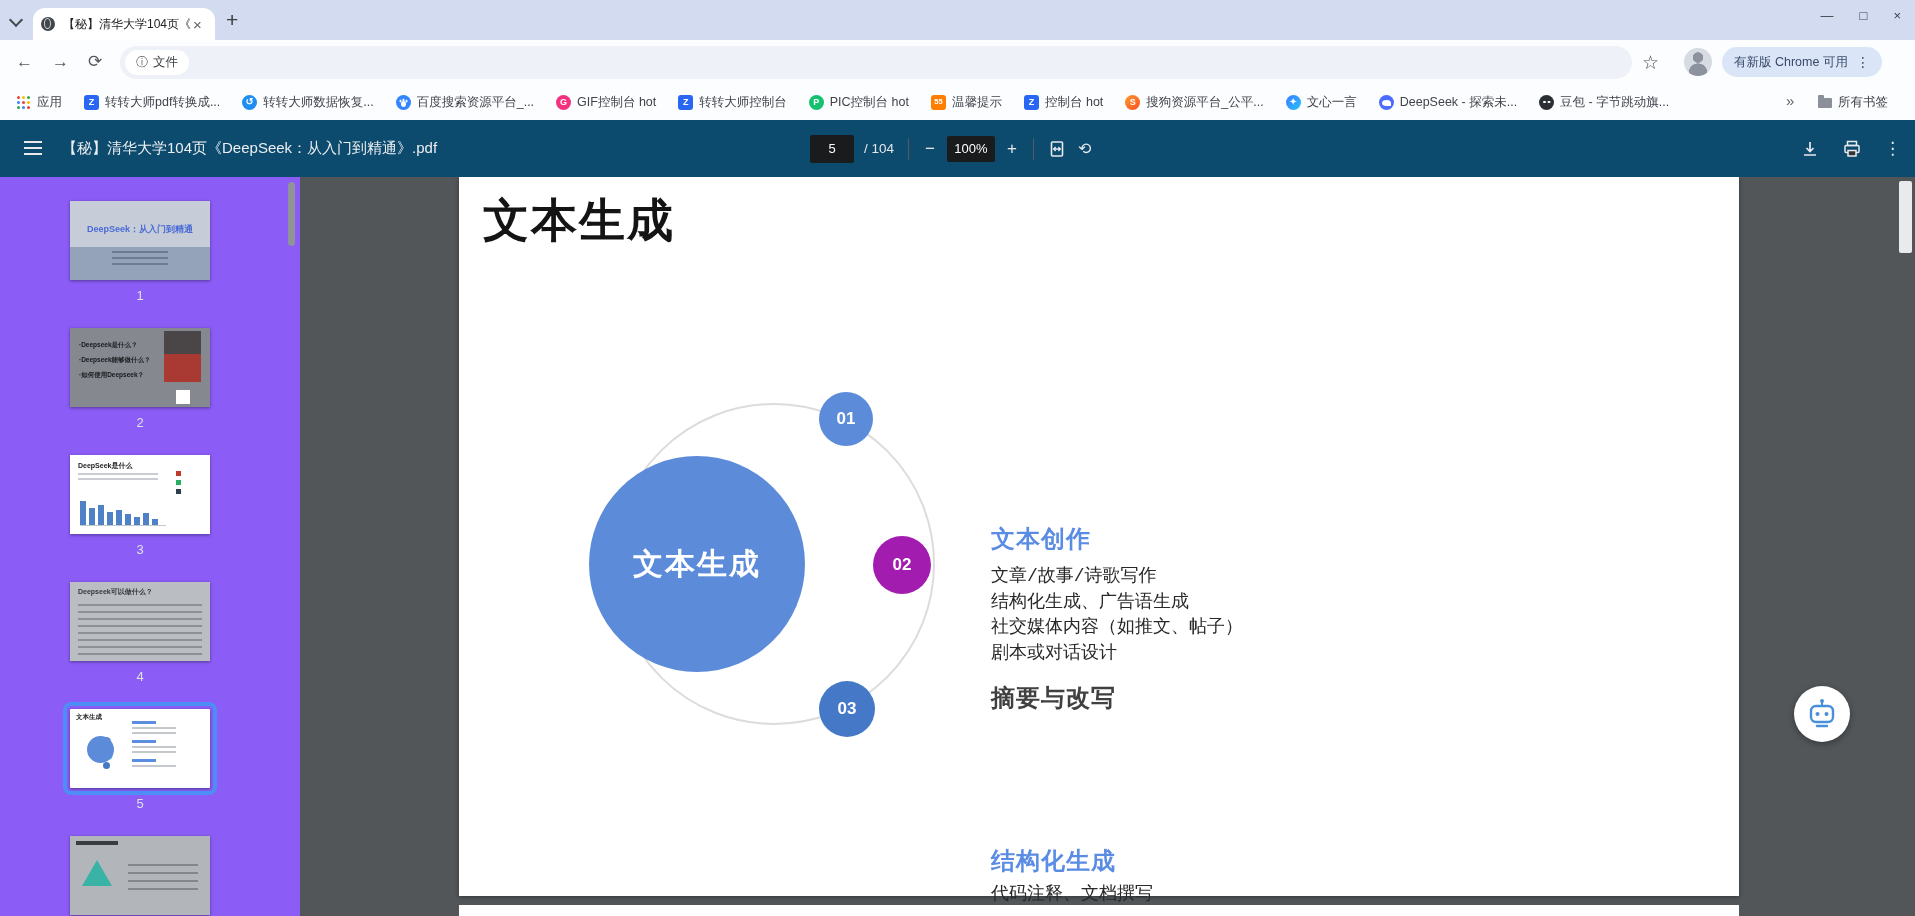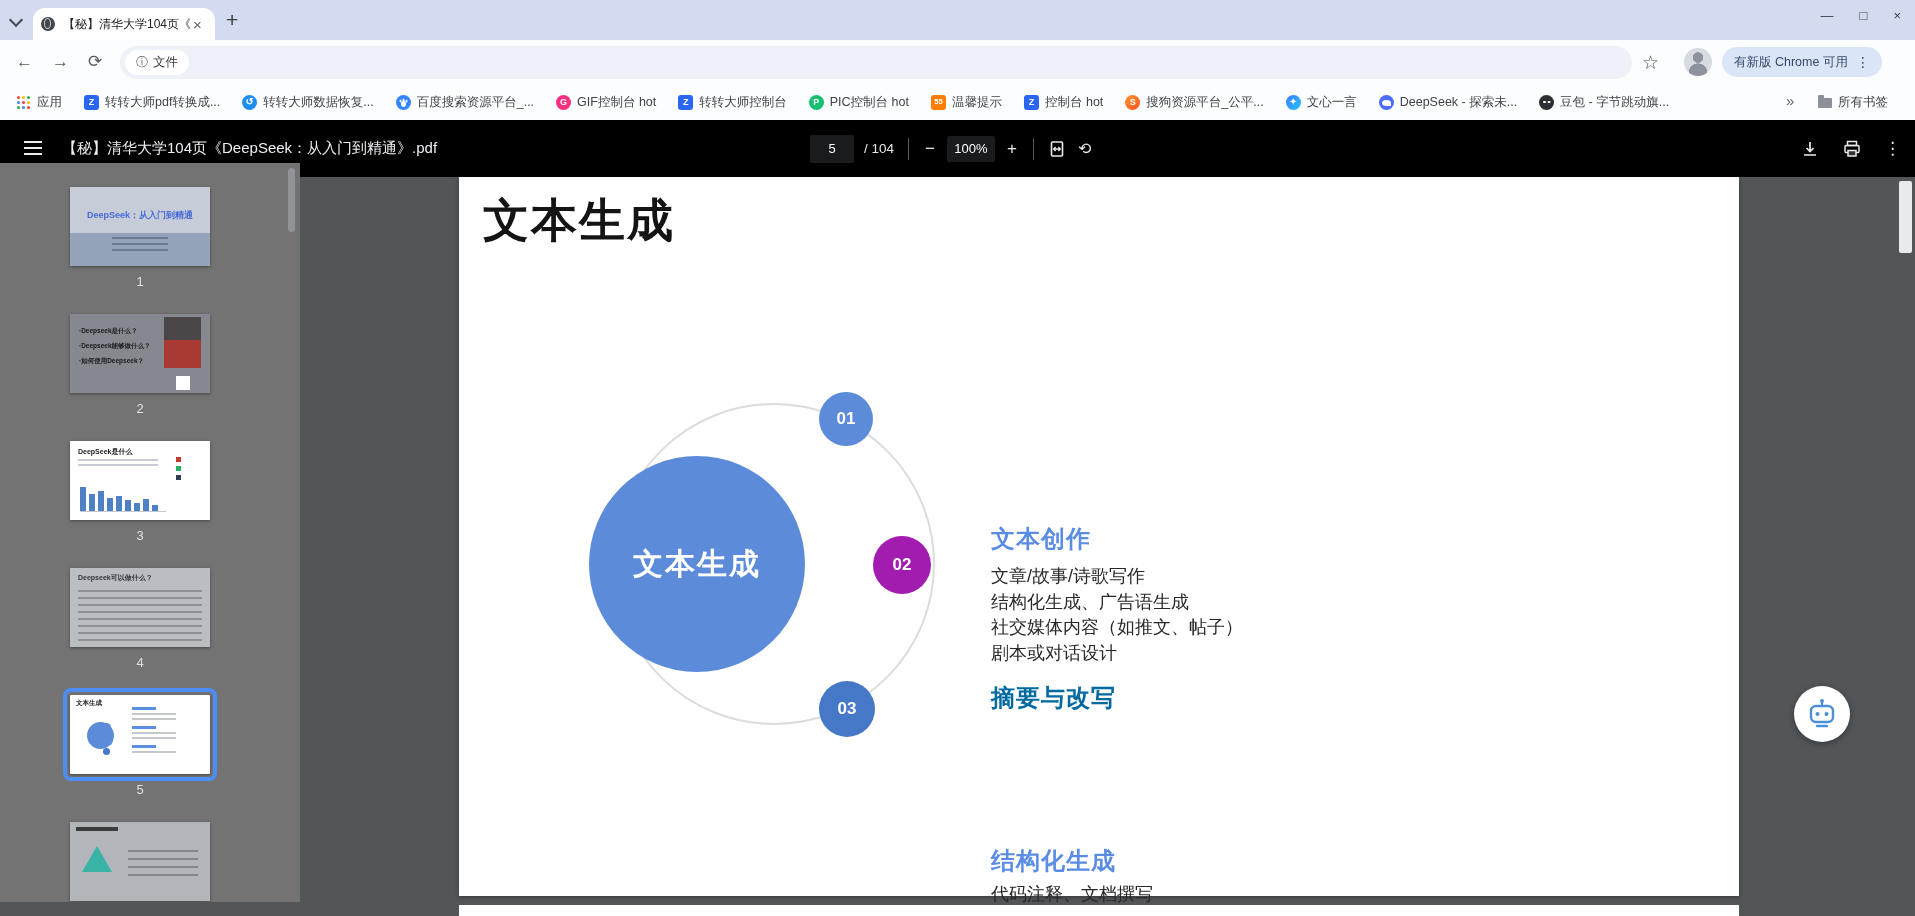--- a/index.html
+++ b/index.html
@@ -71,40 +71,40 @@
   .fav-doubao{background:#2b2f33;position:relative;}
   .fav-doubao i{position:absolute;left:4px;top:6px;width:2.5px;height:2.5px;border-radius:50%;background:#fff;
       box-shadow:4.5px 0 0 #fff;}
   .bm-overflow{position:absolute;left:1786px;top:8px;font-size:15px;color:#5f6368;cursor:pointer;}
   .bm-all{position:absolute;left:1818px;top:0;height:36px;display:flex;align-items:center;gap:6px;cursor:pointer;}
   .folder-icon{width:14px;height:10px;background:#8a8f98;border-radius:1px;position:relative;margin-top:2px;}
   .folder-icon::before{content:"";position:absolute;left:0;top:-3px;width:6px;height:3px;background:#8a8f98;
       border-radius:1px 1px 0 0;}
 
   
-  .pdftoolbar{position:absolute;top:120px;left:0;width:100%;height:57px;background:#000000;}
+  .pdftoolbar{position:absolute;top:120px;left:0;width:100%;height:57px;background:#0c4a6e;}
   .hamburger{position:absolute;left:24px;top:21px;width:18px;height:14px;cursor:pointer;}
   .hamburger div{height:2px;background:#e8eaed;margin-bottom:4px;}
   .pdf-title{position:absolute;left:62px;top:0;height:57px;display:flex;align-items:center;
       font-size:15px;color:#eceef1;}
   .pdf-controls{position:absolute;left:810px;top:0;height:57px;display:flex;align-items:center;gap:10px;}
   .pagebox{width:40px;height:26px;background:#191b1c;border:none;border-radius:2px;color:#fff;
       text-align:center;font-size:13px;font-family:inherit;}
   .page-total{font-size:13.5px;color:#e4e6e9;}
   .tb-div{width:1px;height:22px;background:#56595e;margin:0 4px;}
   .tb-btn{color:#e8eaed;font-size:17px;cursor:pointer;line-height:1;background:none;border:none;
       font-family:inherit;padding:0 2px;}
   .zoombox{width:48px;height:26px;background:#191b1c;border-radius:2px;color:#fff;font-size:13px;
       display:flex;align-items:center;justify-content:center;}
   .pdf-right{position:absolute;left:1800px;top:0;height:57px;display:flex;align-items:center;gap:22px;}
   .pdf-right svg{cursor:pointer;}
   .more-v{color:#e8eaed;font-size:17px;cursor:pointer;}
 
   
-  .sidebar{position:absolute;left:0;top:163px;width:300px;height:739px;background:#737373;overflow:hidden;}
+  .sidebar{position:absolute;left:0;top:177px;width:300px;height:739px;background:#8b5cf6;overflow:hidden;}
   .thumb{position:absolute;left:70px;width:140px;height:79px;cursor:pointer;overflow:hidden;
       box-shadow:0 1px 3px rgba(0,0,0,.4);}
   .thumb.selected{outline:4px solid #4c8df6;outline-offset:3px;border-radius:1px;}
   .thumb-num{position:absolute;left:70px;width:140px;text-align:center;font-size:13px;color:#dfe1e4;}
   .t1{top:24px;background:#c6ccd8;}
   .t1 .t1-title{position:absolute;left:0;top:22px;width:100%;text-align:center;font-size:9px;
       font-weight:bold;color:#4a6bd6;}
   .t1 .t1-band{position:absolute;left:0;bottom:0;width:100%;height:33px;background:#94a2ba;}
   .t1 .t1-band i{display:block;width:56px;height:2px;background:#6d7b93;margin:4px auto 0;}
   .n1{top:111px;}
@@ -165,24 +165,24 @@
   .arc-ring{position:absolute;left:154px;top:226px;width:322px;height:322px;border:2px solid #dcdcdc;
       border-radius:50%;box-sizing:border-box;}
   .big-circle{position:absolute;left:130px;top:279px;width:216px;height:216px;border-radius:50%;
       background:#5b8bd9;display:flex;align-items:center;justify-content:center;
       font-size:30px;font-weight:bold;color:#fff;letter-spacing:2px;}
   .step{position:absolute;border-radius:50%;display:flex;align-items:center;justify-content:center;
       color:#fff;font-weight:bold;font-size:17px;}
   .step1{left:360px;top:215px;width:54px;height:54px;background:#5b8bd9;}
   .step2{left:414px;top:359px;width:58px;height:58px;background:#a21caf;}
   .step3{left:360px;top:504px;width:56px;height:56px;background:#4678c8;}
-  .sec{position:absolute;left:532px;}
+  .sec{position:absolute;left:532px;font-family:Liberation Mono, monospace;}
   .sec-h{font-size:24px;font-weight:bold;letter-spacing:1px;}
   .sec-h.blue{color:#5a8ce4;}
-  .sec-h.cyan{color:#0369a1;}
+  .sec-h.cyan{color:#404040;}
   .sec-items{font-size:18px;color:#282828;line-height:25.5px;}
   .sec1h{top:346px;}  .sec1i{top:387px;}
   .sec2h{top:505px;}  .sec2i{top:543px;}
   .sec3h{top:668px;}  .sec3i{top:705px;}
 
   
   .robot-btn{position:absolute;left:1794px;top:686px;width:56px;height:56px;border-radius:50%;
       background:#fff;box-shadow:0 2px 6px rgba(0,0,0,.35);display:flex;align-items:center;
       justify-content:center;cursor:pointer;}
 </style>

